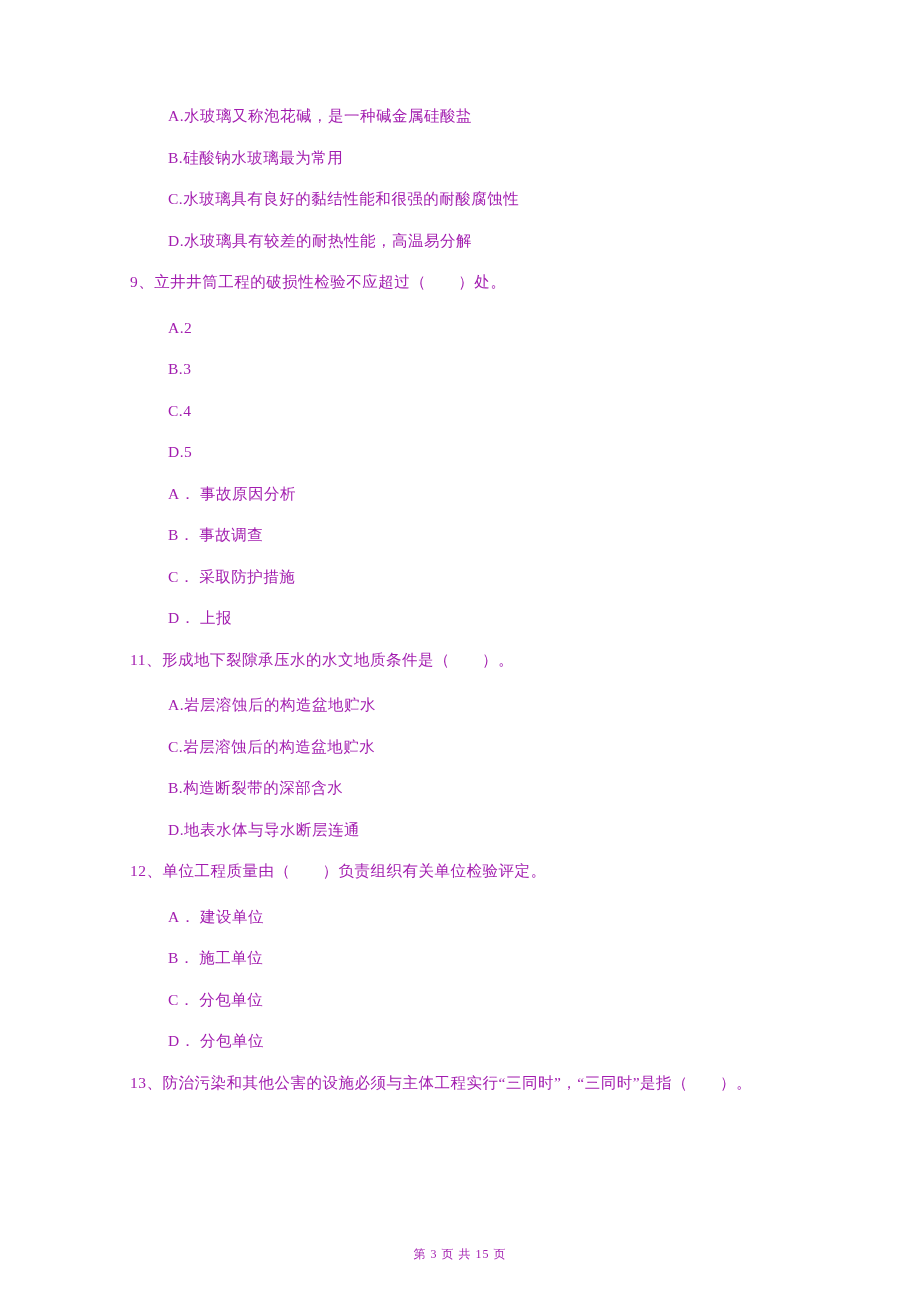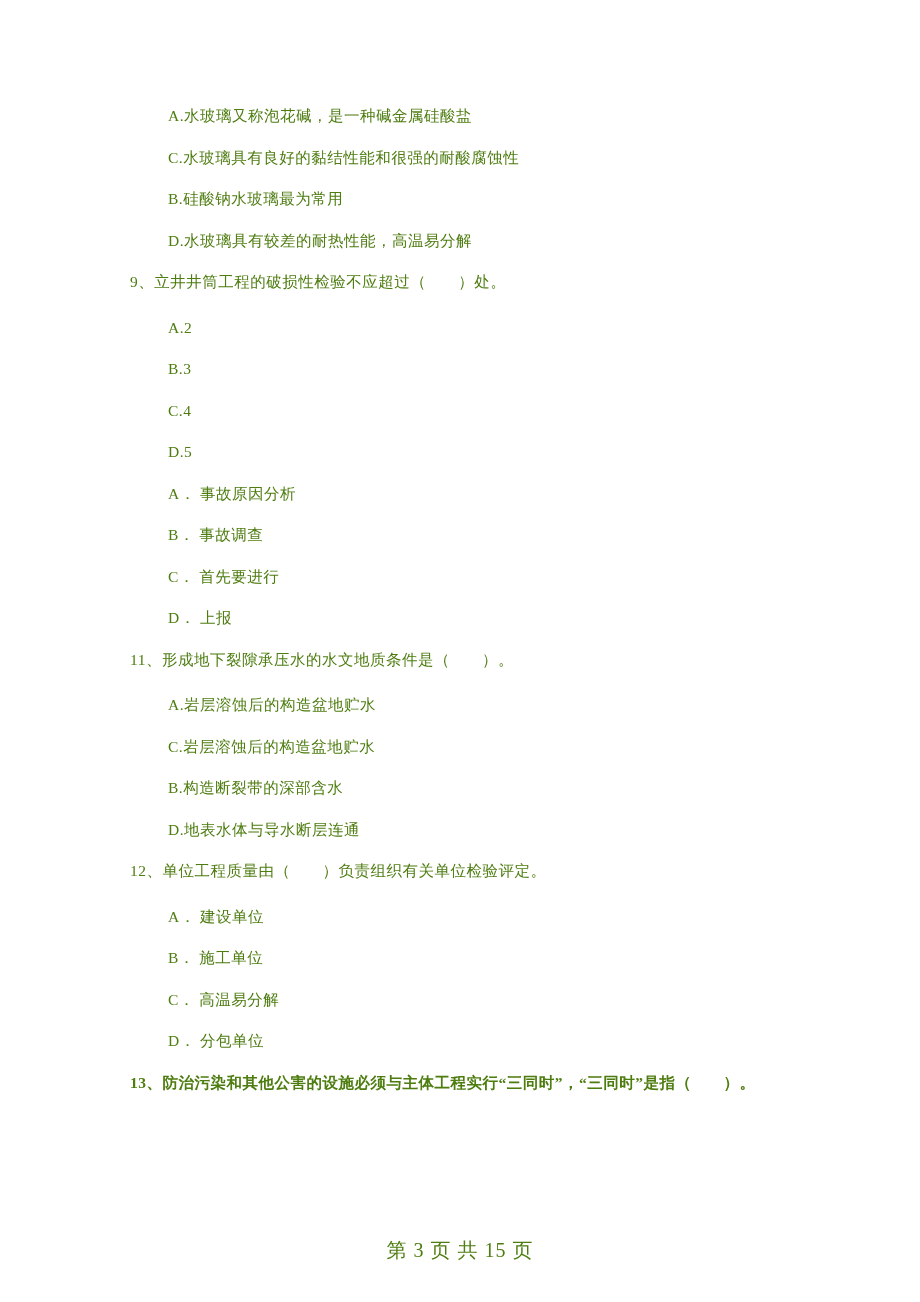--- a/index.html
+++ b/index.html
@@ -9,21 +9,21 @@
     background: #ffffff;
     font-family: "SimSun", "宋体", serif;
   }
   .page {
     width: 920px;
     height: 1302px;
     position: relative;
     box-sizing: border-box;
     padding: 108px 130px 0 130px;
     font-size: 15.5px;
-    color: #4d7c0f;
+    color: #a21caf;
     line-height: 1.0;
   }
   .option {
     margin-left: 38px;
     margin-bottom: 26px;
     letter-spacing: 0.5px;
   }
   .stem {
     margin-bottom: 30px;
     margin-top: 5px;
@@ -33,53 +33,53 @@
     margin-left: 38px;
     margin-bottom: 26px;
     letter-spacing: 0.5px;
   }
   .footer {
     position: absolute;
     bottom: 42px;
     left: 0;
     width: 100%;
     text-align: center;
-    font-size: 20px;
+    font-size: 12px;
     letter-spacing: 1px;
   }
 </style>
 </head>
 <body>
 
 <div class="page">
 
   <div class="option">A.水玻璃又称泡花碱，是一种碱金属硅酸盐</div>
+  <div class="option">B.硅酸钠水玻璃最为常用</div>
   <div class="option">C.水玻璃具有良好的黏结性能和很强的耐酸腐蚀性</div>
-  <div class="option">B.硅酸钠水玻璃最为常用</div>
   <div class="option">D.水玻璃具有较差的耐热性能，高温易分解</div>
 
   <div class="stem">9、立井井筒工程的破损性检验不应超过（　　）处。</div>
   <div class="option">A.2</div>
   <div class="option">B.3</div>
   <div class="option">C.4</div>
   <div class="option">D.5</div>
 
   <div class="option2">A． 事故原因分析</div>
   <div class="option2">B． 事故调查</div>
-  <div class="option2">C． 首先要进行</div>
+  <div class="option2">C． 采取防护措施</div>
   <div class="option2">D． 上报</div>
 
   <div class="stem">11、形成地下裂隙承压水的水文地质条件是（　　）。</div>
   <div class="option">A.岩层溶蚀后的构造盆地贮水</div>
   <div class="option">C.岩层溶蚀后的构造盆地贮水</div>
   <div class="option">B.构造断裂带的深部含水</div>
   <div class="option">D.地表水体与导水断层连通</div>
 
   <div class="stem">12、单位工程质量由（　　）负责组织有关单位检验评定。</div>
   <div class="option2">A． 建设单位</div>
   <div class="option2">B． 施工单位</div>
-  <div class="option2">C． 高温易分解</div>
+  <div class="option2">C． 分包单位</div>
   <div class="option2">D． 分包单位</div>
 
-  <div class="stem" style="margin-bottom:0;font-weight:bold;">13、防治污染和其他公害的设施必须与主体工程实行“三同时”，“三同时”是指（　　）。</div>
+  <div class="stem" style="margin-bottom:0;">13、防治污染和其他公害的设施必须与主体工程实行“三同时”，“三同时”是指（　　）。</div>
 
   <div class="footer">第 3 页 共 15 页</div>
 </div>
 
 </body></html>

